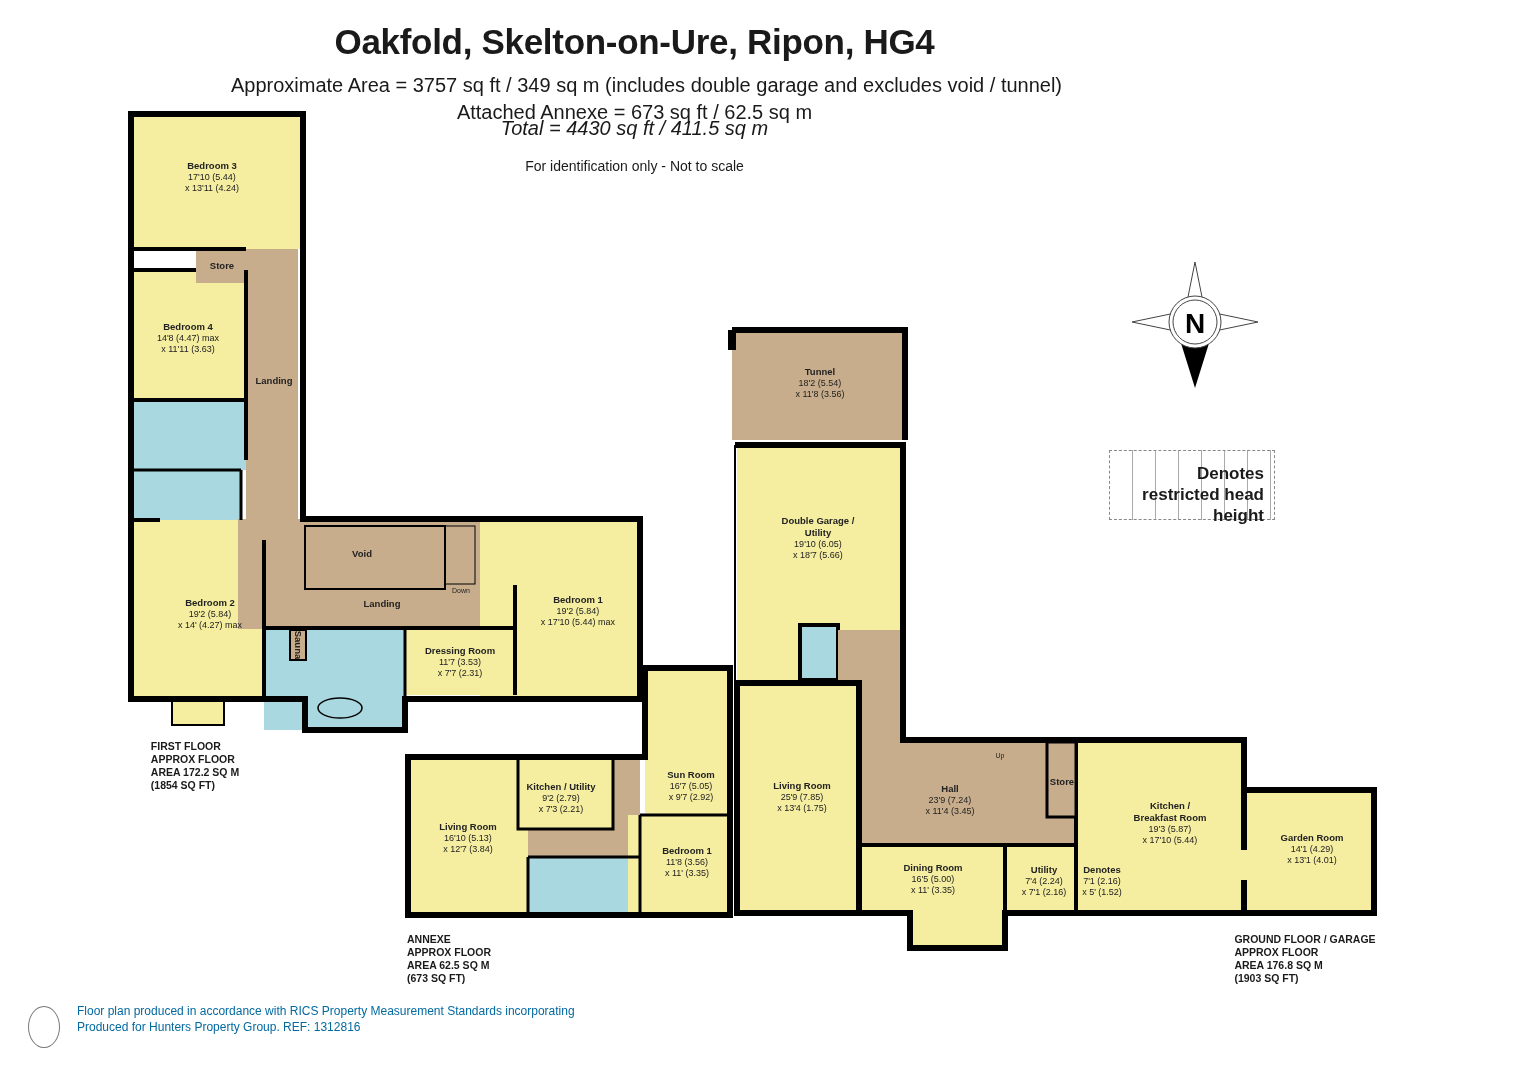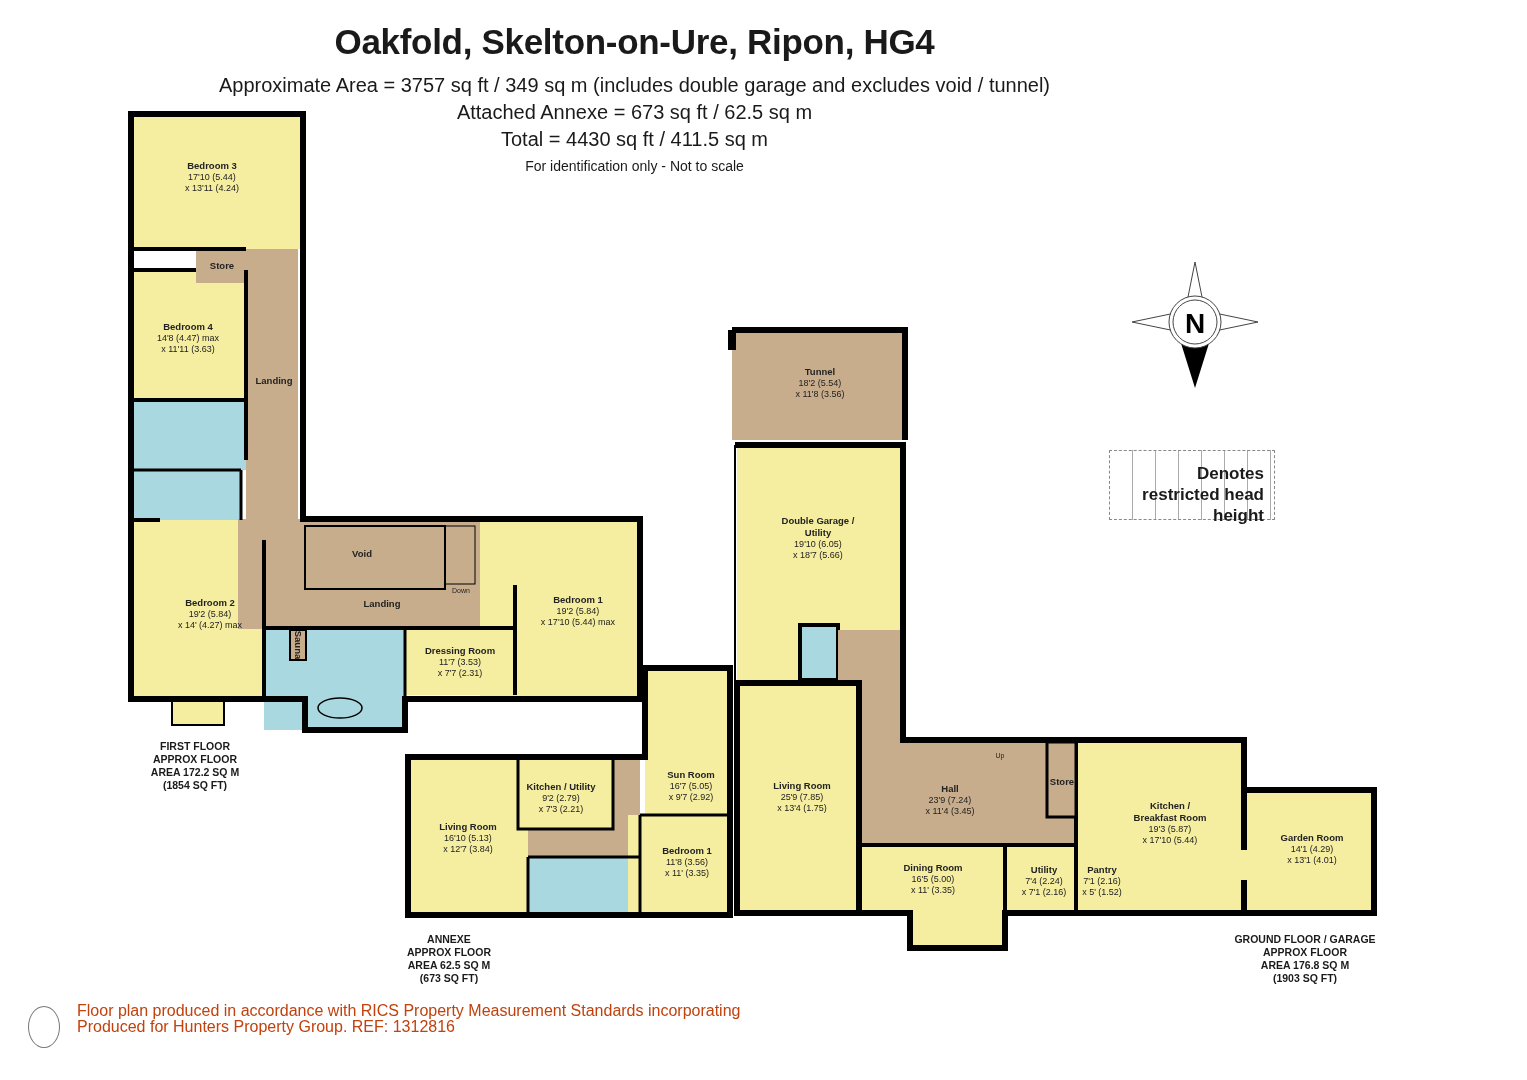--- a/index.html
+++ b/index.html
@@ -1,29 +1,29 @@
 <!DOCTYPE html>
 <html><head>
 <meta charset="utf-8">
 <style>
   html, body { margin:0; padding:0; background:#ffffff; }
   body { width:1527px; height:1080px; position:relative; overflow:hidden; font-family:"Liberation Sans", sans-serif; color:#1a1a1a; }
   .hdr { position:absolute; left:0; width:1269px; text-align:center; }
   .title { top:22px; font-size:35px; font-weight:bold; letter-spacing:-0.3px; }
   .sub { font-size:20px; }
-  .sub1 { top:74px; } .sub2 { top:101px; } .sub3 { top:128px; }
+  .sub1 { top:74px;padding-left:12px; } .sub2 { top:101px; } .sub3 { top:117px;font-style:italic; }
   .note { top:158px; font-size:14px; }
   svg.plan { position:absolute; left:0; top:0; }
   .lbl { position:absolute; text-align:center; font-size:9px; line-height:11px; color:#222; transform:translate(-50%,-50%); white-space:nowrap; }
   .lbl b { font-size:9.5px; }
-  .floorlbl { position:absolute; text-align:center; font-size:10.5px; font-weight:bold; line-height:13px; transform:translateX(-50%); white-space:nowrap; }
+  .floorlbl { position:absolute; text-align:left; font-size:10.5px; font-weight:bold; line-height:13px; transform:translateX(-50%); white-space:nowrap; }
   .legend { position:absolute; left:1109px; top:450px; width:166px; height:70px; border:1px dashed #888; box-sizing:border-box;
     background-image:repeating-linear-gradient(90deg, transparent 0 22px, #aaa 22px 23px); }
   .legend span { position:absolute; left:0; right:0; top:12px; text-align:right; font-size:17px; font-weight:bold; line-height:21px; background:transparent; }
-  .footer { position:absolute; left:77px; top:1003px; font-size:16px; line-height:16px; color:#c2410c; }
+  .footer { position:absolute; left:77px; top:1003px; font-size:12px; line-height:16px; color:#0369a1; }
   .footicon { position:absolute; left:28px; top:1006px; width:30px; height:40px; border:1px solid #777; border-radius:50%; }
 </style>
 </head>
 <body>
 
 <div class="hdr title">Oakfold, Skelton-on-Ure, Ripon, HG4</div>
 <div class="hdr sub sub1">Approximate Area = 3757 sq ft / 349 sq m (includes double garage and excludes void / tunnel)</div>
 <div class="hdr sub sub2">Attached Annexe = 673 sq ft / 62.5 sq m</div>
 <div class="hdr sub sub3">Total = 4430 sq ft / 411.5 sq m</div>
 <div class="hdr note">For identification only - Not to scale</div>
@@ -152,21 +152,21 @@
 <div class="lbl" style="left:687px;top:862px"><b>Bedroom 1</b><br><span>11'8 (3.56)</span><br><span>x 11' (3.35)</span></div>
 <div class="floorlbl" style="left:449px;top:933px"><span>ANNEXE</span><br><span>APPROX FLOOR</span><br><span>AREA 62.5 SQ M</span><br><span>(673 SQ FT)</span></div>
 
 <div class="lbl" style="left:820px;top:383px"><b>Tunnel</b><br><span>18'2 (5.54)</span><br><span>x 11'8 (3.56)</span></div>
 <div class="lbl" style="left:818px;top:538px"><b>Double Garage /<br>Utility</b><br><span>19'10 (6.05)</span><br><span>x 18'7 (5.66)</span></div>
 <div class="lbl" style="left:802px;top:797px"><b>Living Room</b><br><span>25'9 (7.85)</span><br><span>x 13'4 (1.75)</span></div>
 <div class="lbl" style="left:950px;top:800px"><b>Hall</b><br><span>23'9 (7.24)</span><br><span>x 11'4 (3.45)</span></div>
 <div class="lbl" style="left:1062px;top:782px"><b>Store</b></div>
 <div class="lbl" style="left:933px;top:879px"><b>Dining Room</b><br><span>16'5 (5.00)</span><br><span>x 11' (3.35)</span></div>
 <div class="lbl" style="left:1044px;top:881px"><b>Utility</b><br><span>7'4 (2.24)</span><br><span>x 7'1 (2.16)</span></div>
-<div class="lbl" style="left:1102px;top:881px"><b>Pantry</b><br><span>7'1 (2.16)</span><br><span>x 5' (1.52)</span></div>
+<div class="lbl" style="left:1102px;top:881px"><b>Denotes</b><br><span>7'1 (2.16)</span><br><span>x 5' (1.52)</span></div>
 <div class="lbl" style="left:1170px;top:823px"><b>Kitchen /<br>Breakfast Room</b><br><span>19'3 (5.87)</span><br><span>x 17'10 (5.44)</span></div>
 <div class="lbl" style="left:1312px;top:849px"><b>Garden Room</b><br><span>14'1 (4.29)</span><br><span>x 13'1 (4.01)</span></div>
 <div class="lbl" style="left:1000px;top:755px;font-size:7px">Up</div>
 <div class="floorlbl" style="left:1305px;top:933px"><span>GROUND FLOOR / GARAGE</span><br><span>APPROX FLOOR</span><br><span>AREA 176.8 SQ M</span><br><span>(1903 SQ FT)</span></div>
 
 <div class="legend">
     <span style="padding:0 10px">Denotes restricted head height</span>
   </div>
 
 <div class="footicon"></div>

